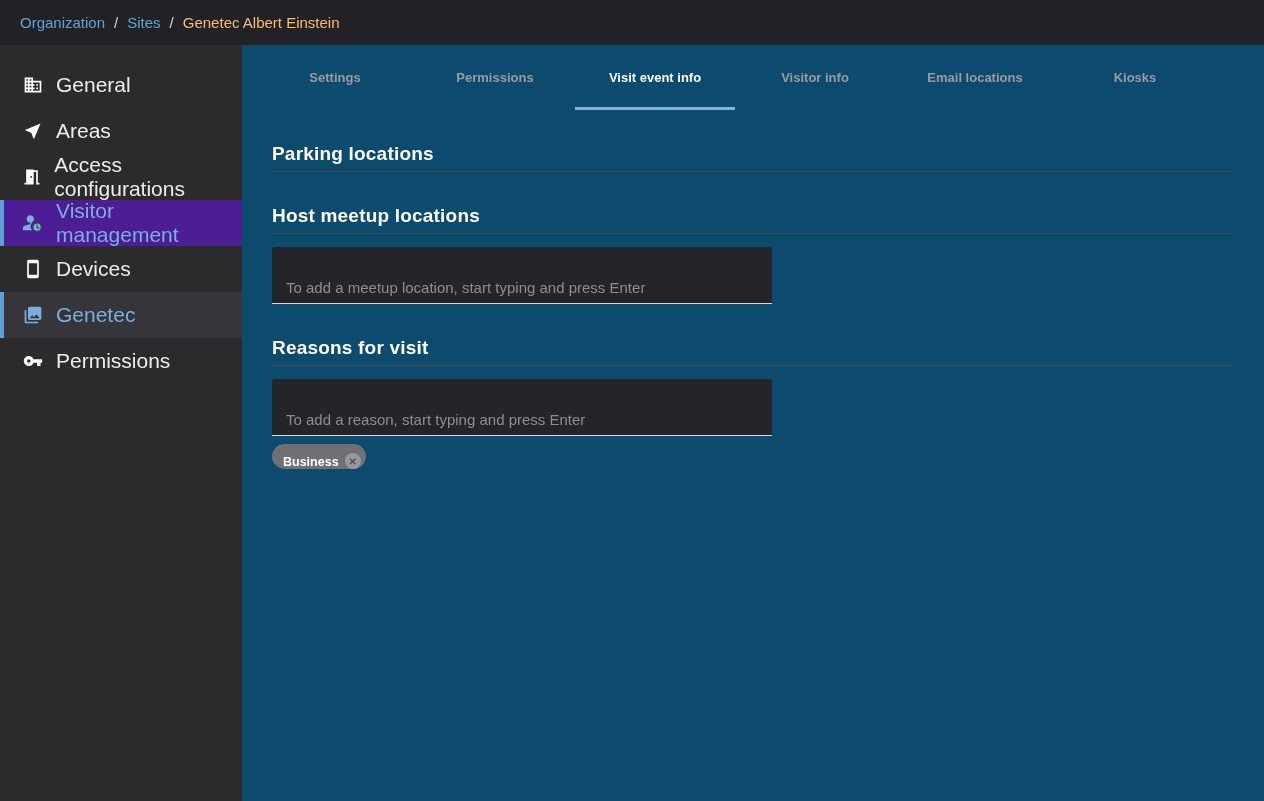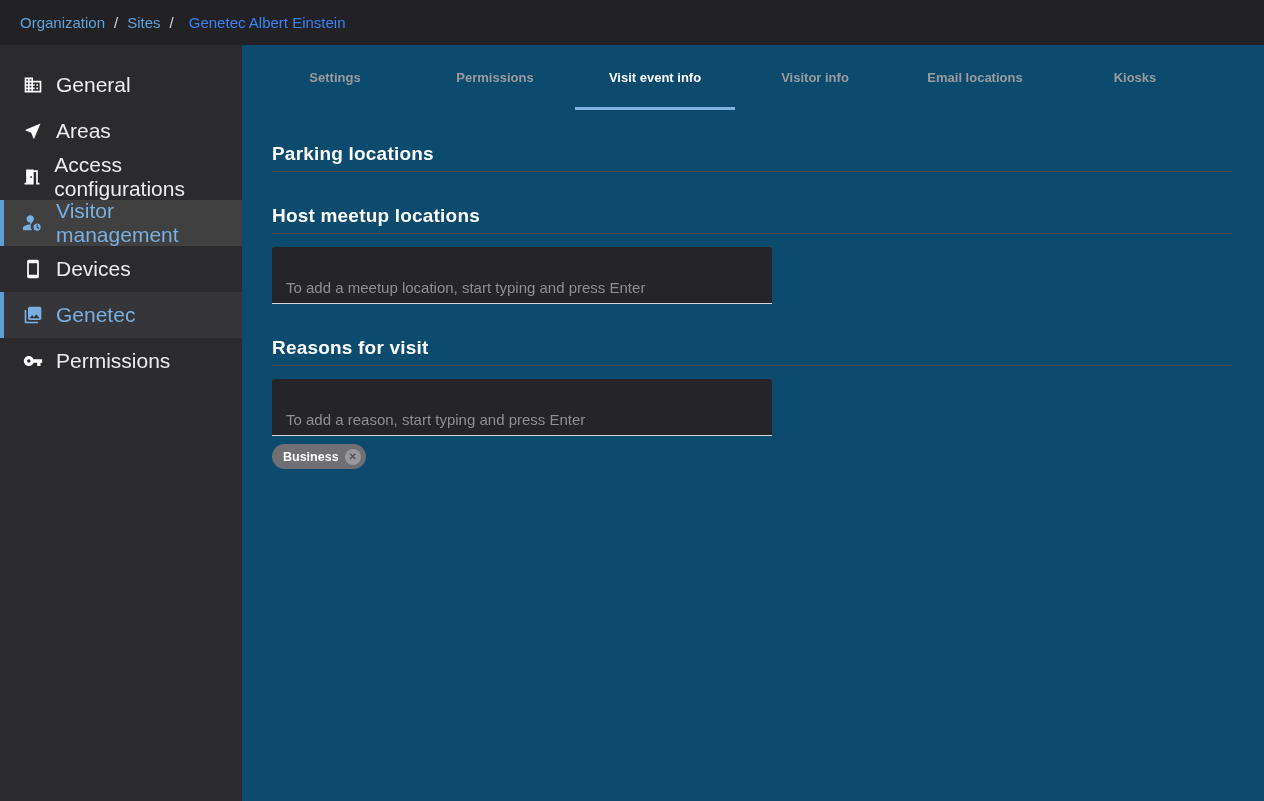--- a/index.html
+++ b/index.html
@@ -13,21 +13,21 @@
   .topbar {
     height:45px;
     background:#222226;
     display:flex;
     align-items:center;
     padding:0 20px;
   }
   .breadcrumb { display:flex; align-items:center; font-size:15px; }
   .breadcrumb a { color:#62a2da; text-decoration:none; cursor:pointer; }
   .breadcrumb .sep { color:#d8d8db; margin:0 9px; }
-  .breadcrumb .current { color:#3b82f6;margin-left:6px; }
+  .breadcrumb .current { color:#fdba74; }
 
   
   .layout { display:flex; height:756px; }
 
   
   .sidebar {
     width:242px;
     flex-shrink:0;
     background:#2b2b2e;
     padding-top:17px;
@@ -40,21 +40,21 @@
     cursor:pointer;
     color:#ececee;
   }
   .side-item .icon {
     width:22px; height:22px;
     margin-left:22px; margin-right:12px;
     display:flex; align-items:center; justify-content:center;
     color:#ffffff;
   }
   .side-item .label { font-size:21px; }
-  .side-item.selected { background:#404040; }
+  .side-item.selected { background:#4c1d95; }
   .side-item.selected-alt { background:#36363a; }
   .side-item.selected::before,
   .side-item.selected-alt::before {
     content:""; position:absolute; left:0; top:0; bottom:0;
     width:4px; background:#5f9fd6;
   }
   .side-item.selected .icon, .side-item.selected .label,
   .side-item.selected-alt .icon, .side-item.selected-alt .label {
     color:#79afe1;
   }
@@ -102,21 +102,21 @@
     font-family:"Liberation Sans", sans-serif;
     font-size:15px;
     padding:24px 14px 0 14px;
     outline:none;
   }
   .tag-input::placeholder { color:#8e8e92; }
 
   .chips { margin-top:8px; }
   .chip {
     display:inline-flex;
-    align-items:center;
+    align-items:flex-end;
     height:25px;
     background:#707074;
     border-radius:13px;
     padding:0 5px 0 11px;
   }
   .chip-label { color:#ffffff; font-size:12.5px; font-weight:bold; }
   .chip-remove {
     width:16px; height:16px;
     margin-left:6px;
     border-radius:50%;

